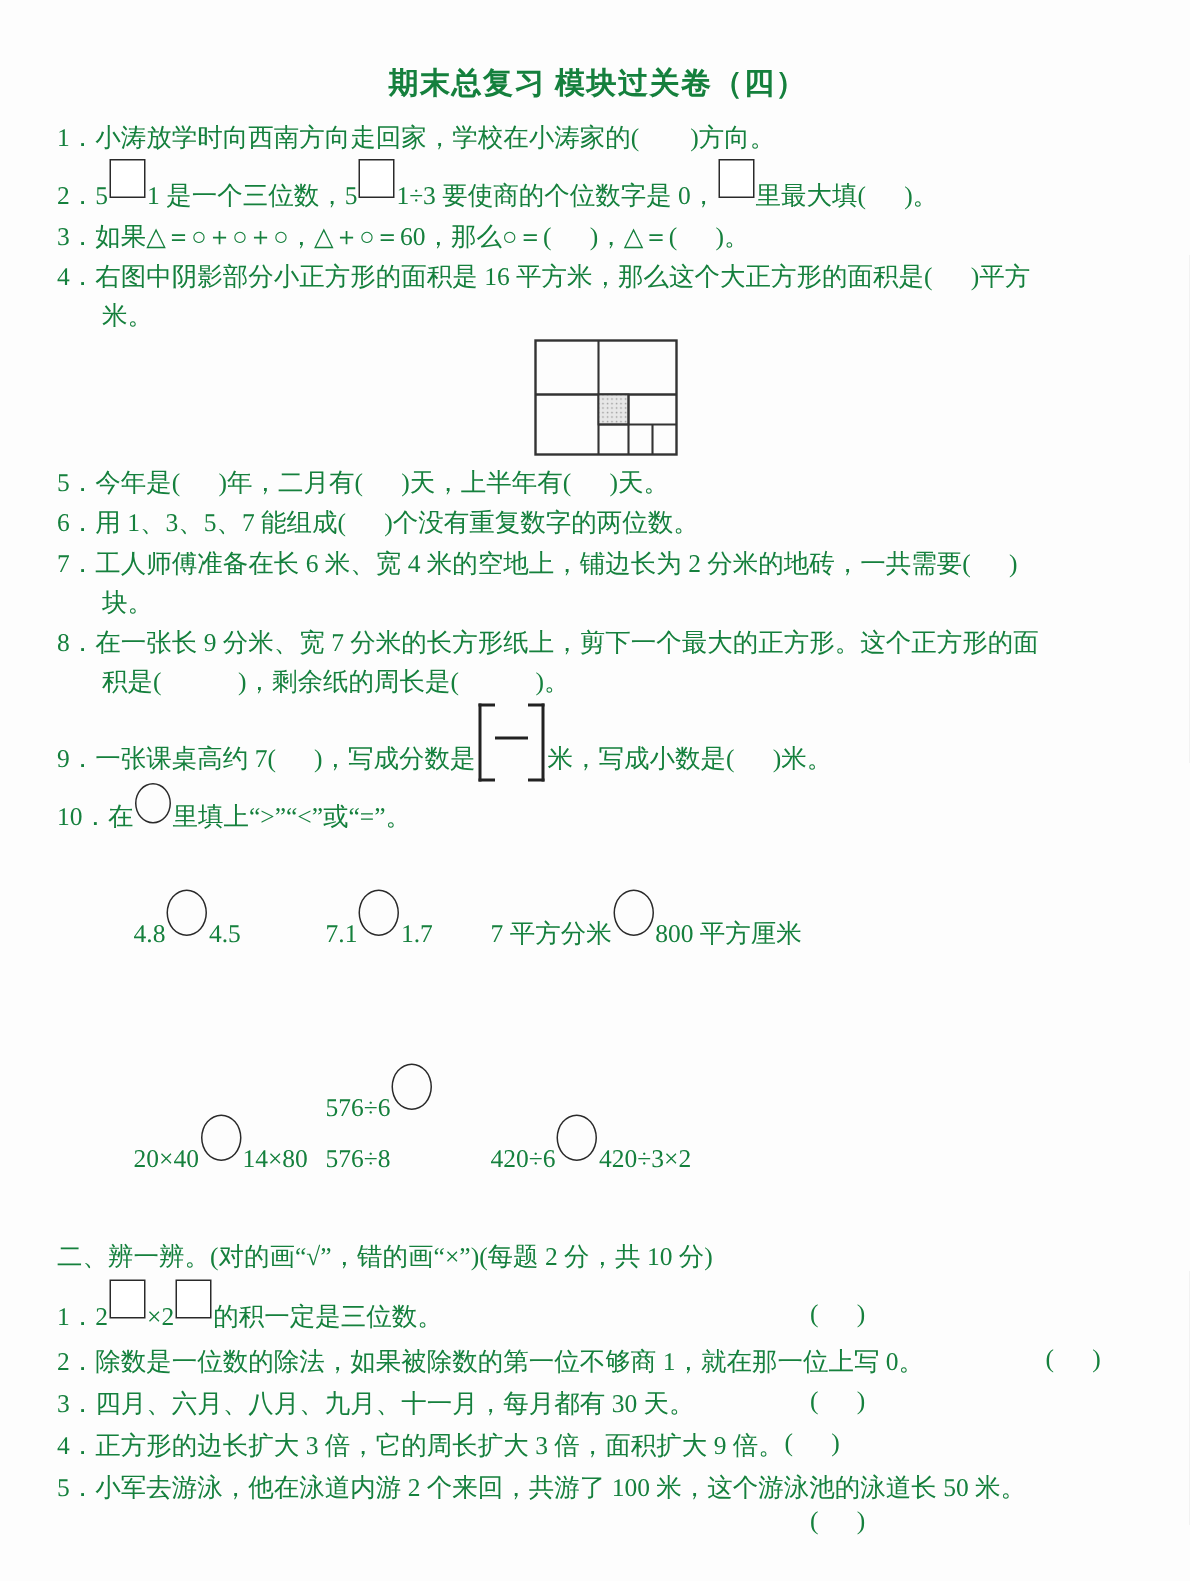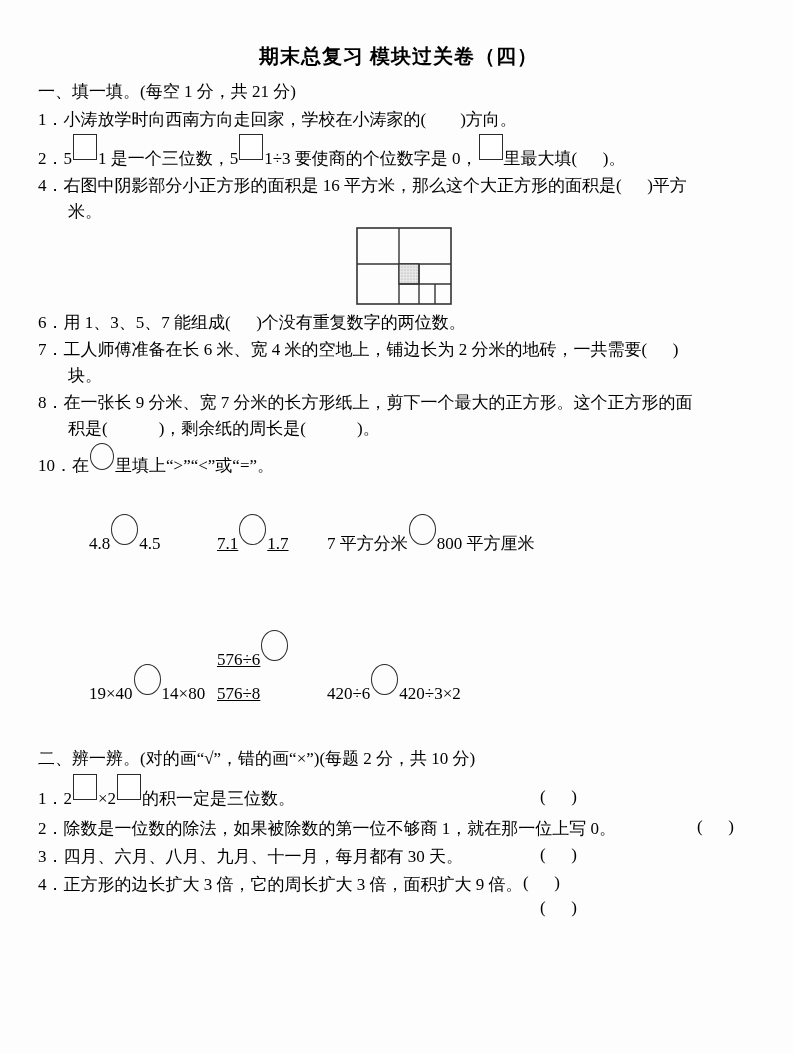--- a/index.html
+++ b/index.html
@@ -3,21 +3,21 @@
 <meta charset="utf-8">
 <style>
   html,body{margin:0;padding:0;background:#e9e9e9;}
   .page{
     position:relative;
     width:793px;height:1054px;
     box-sizing:border-box;
     margin:0 auto;
     padding:42px 34px 0 38px;
     background:#fdfdfd;
-    color:#000000;
+    color:#15803d;
     font-family:"Liberation Serif","DejaVu Serif",serif;
     font-size:17px;
     overflow:hidden;
   }
   .title{
     text-align:center;
     font-size:20px;
     font-weight:bold;
     line-height:28px;
     margin-bottom:9px;
@@ -44,41 +44,41 @@
   .frac{display:inline-block;position:relative;width:44px;height:52px;vertical-align:-10px;margin:0 2px;text-indent:0;}
   .frac .fb-l{position:absolute;left:0;top:0;bottom:0;width:9px;border-left:2.5px solid #222;border-top:2.5px solid #222;border-bottom:2.5px solid #222;}
   .frac .fb-r{position:absolute;right:0;top:0;bottom:0;width:9px;border-right:2.5px solid #222;border-top:2.5px solid #222;border-bottom:2.5px solid #222;}
   .frac .fb-bar{position:absolute;left:11px;right:11px;top:42%;height:2.5px;background:#222;}
   
   .fig{margin:2px 0 5px 318px;height:78px;}
   
   .cmprow{padding-left:34px;line-height:34px;margin-bottom:1px;white-space:pre-wrap;}
   .cmp{display:inline-block;text-indent:0;}
   .cmp.w1{width:128px;font-family:Liberation Serif, serif;}
-  .cmp.w2{width:110px;text-decoration:underline;}
+  .cmp.w2{width:110px;}
   
   .paren{position:absolute;bottom:2px;white-space:pre;text-indent:0;}
   .pa{left:502px;}.pb{left:659px;}.pc{left:502px;}.pd{left:485px;}
   .parenline{position:relative;height:19px;line-height:19px;}
   .g2{margin-bottom:2px;}
   .g4{margin-bottom:4px;}
 </style>
 </head>
 <body>
 
 <div class="page">
 
   <div class="title">期末总复习 模块过关卷（四）</div>
 
-  <div class="sechead">一、填一填。(每空 1 分，共 21 分)</div>
 
   <div class="q"><span class="qn">1．</span><span class="t">小涛放学时向西南方向走回家，学校在小涛家的(        )方向。</span></div>
 
   <div class="q"><span class="qn">2．</span><span class="t">5</span><span class="bx"></span><span class="t">1 是一个三位数，5</span><span class="bx"></span><span class="t">1÷3 要使商的个位数字是 0，</span><span class="bx"></span><span class="t">里最大填(      )。</span></div>
 
+  <div class="q"><span class="qn">3．</span><span class="t">如果△＝○＋○＋○，△＋○＝60，那么○＝(      )，△＝(      )。</span></div>
 
   <div class="q"><span class="qn">4．</span><span class="t">右图中阴影部分小正方形的面积是 16 平方米，那么这个大正方形的面积是(      )平方
 米。</span></div>
 
   <div class="fig">
     <svg width="96" height="78" viewBox="0 0 96 78">
       <defs>
         <pattern id="stip" width="3" height="3" patternUnits="userSpaceOnUse">
           <rect width="3" height="3" fill="#e7e7e7"></rect>
           <circle cx="1" cy="1" r="0.55" fill="#9a9a9a"></circle>
@@ -87,48 +87,51 @@
       <rect x="1" y="1" width="94" height="76" fill="none" stroke="#333" stroke-width="1.6"></rect>
       <line x1="43" y1="1" x2="43" y2="77" stroke="#333" stroke-width="1.4"></line>
       <line x1="1" y1="37" x2="95" y2="37" stroke="#333" stroke-width="1.6"></line>
       <rect x="43" y="37" width="20" height="20" fill="url(#stip)" stroke="#333" stroke-width="1.2"></rect>
       <line x1="63" y1="37" x2="63" y2="77" stroke="#333" stroke-width="1.4"></line>
       <line x1="43" y1="57" x2="95" y2="57" stroke="#333" stroke-width="1.4"></line>
       <line x1="79" y1="57" x2="79" y2="77" stroke="#333" stroke-width="1.4"></line>
     </svg>
   </div>
 
+  <div class="q"><span class="qn">5．</span><span class="t">今年是(      )年，二月有(      )天，上半年有(      )天。</span></div>
 
   <div class="q"><span class="qn">6．</span><span class="t">用 1、3、5、7 能组成(      )个没有重复数字的两位数。</span></div>
 
   <div class="q"><span class="qn">7．</span><span class="t">工人师傅准备在长 6 米、宽 4 米的空地上，铺边长为 2 分米的地砖，一共需要(      )
 块。</span></div>
 
   <div class="q"><span class="qn">8．</span><span class="t">在一张长 9 分米、宽 7 分米的长方形纸上，剪下一个最大的正方形。这个正方形的面
 积是(            )，剩余纸的周长是(            )。</span></div>
 
+  <div class="q"><span class="qn">9．</span><span class="t">一张课桌高约 7(      )，写成分数是</span><span class="frac"><span class="fb-l"></span><span class="fb-bar"></span><span class="fb-r"></span></span><span class="t">米，写成小数是(      )米。</span></div>
 
   <div class="q"><span class="qn">10．</span><span class="t">在</span><span class="circ sm"></span><span class="t">里填上“&gt;”“&lt;”或“=”。</span></div>
 
   <div class="cmprow">
     <span class="cmp w1"><span class="t">4.8</span><span class="circ"></span><span class="t">4.5</span></span><span class="cmp w2"><span class="t">7.1</span><span class="circ"></span><span class="t">1.7</span></span><span class="cmp"><span class="t">7 平方分米</span><span class="circ"></span><span class="t">800 平方厘米</span></span>
   </div>
 
   <div class="cmprow">
-    <span class="cmp w1"><span class="t">19×40</span><span class="circ"></span><span class="t">14×80</span></span><span class="cmp w2"><span class="t">576÷6</span><span class="circ"></span><span class="t">576÷8</span></span><span class="cmp"><span class="t">420÷6</span><span class="circ"></span><span class="t">420÷3×2</span></span>
+    <span class="cmp w1"><span class="t">20×40</span><span class="circ"></span><span class="t">14×80</span></span><span class="cmp w2"><span class="t">576÷6</span><span class="circ"></span><span class="t">576÷8</span></span><span class="cmp"><span class="t">420÷6</span><span class="circ"></span><span class="t">420÷3×2</span></span>
   </div>
 
   <div class="sechead g2">二、辨一辨。(对的画“√”，错的画“×”)(每题 2 分，共 10 分)</div>
 
   <div class="q g4"><span class="qn">1．</span><span class="t">2</span><span class="bx"></span><span class="t">×2</span><span class="bx"></span><span class="t">的积一定是三位数。</span><span class="paren pa">(      )</span></div>
 
   <div class="q g2"><span class="qn">2．</span><span class="t">除数是一位数的除法，如果被除数的第一位不够商 1，就在那一位上写 0。</span><span class="paren pb">(      )</span></div>
 
   <div class="q g2"><span class="qn">3．</span><span class="t">四月、六月、八月、九月、十一月，每月都有 30 天。</span><span class="paren pc">(      )</span></div>
 
   <div class="q g2"><span class="qn">4．</span><span class="t">正方形的边长扩大 3 倍，它的周长扩大 3 倍，面积扩大 9 倍。</span><span class="paren pd">(      )</span></div>
 
+  <div class="q"><span class="qn">5．</span><span class="t">小军去游泳，他在泳道内游 2 个来回，共游了 100 米，这个游泳池的泳道长 50 米。</span></div>
 
   <div class="parenline">
       <span class="paren pa">(      )</span>
     </div>
 
 </div>
 
 </body></html>

